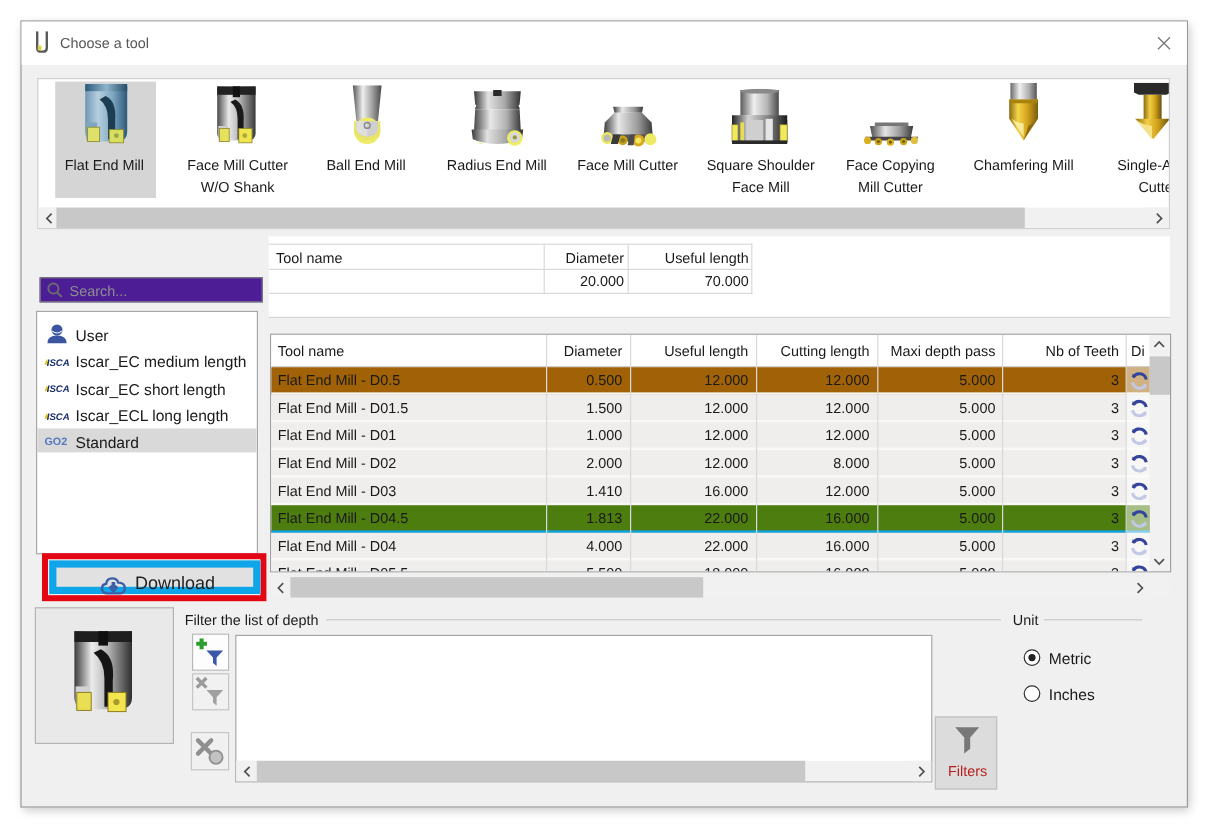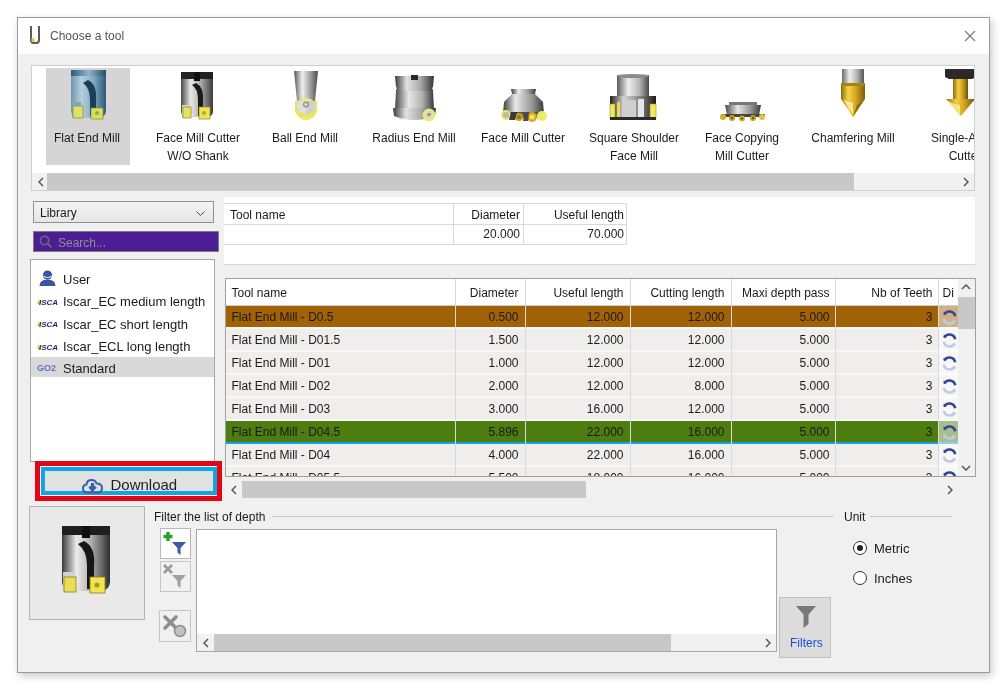--- a/index.html
+++ b/index.html
@@ -234,26 +234,20 @@
         </div>
 <div class="sbthumb" style="left:15px;top:0;width:807px;height:17px"></div>
 <div class="sbbtn" style="left:925px;top:0;width:17px;height:17px">
           <svg width="8" height="10" viewBox="0 0 8 10">
             <path d="M2 1 L6 5 L2 9" stroke="#505050" stroke-width="1.4" fill="none"></path>
           </svg>
         </div>
 </div>
 </div>
 
-<div class="a" id="combo" style="left:15px;top:183px;width:181px;height:22px;background:linear-gradient(#f4f4f4,#e6e6e6);border:1px solid #919191">
-<span class="a" style="left:6px;top:4px">Library</span>
-<svg class="a" style="right:8px;top:9px" width="9" height="5" viewBox="0 0 9 5">
-        <path d="M0.5 0.5 L4.5 4.5 L8.5 0.5" stroke="#4a4a4a" stroke-width="1" fill="none"></path>
-      </svg>
-    </div>
 <div class="a" id="search" style="left:15px;top:213px;width:186px;height:21px;background:#4c1d95;border:1px solid #7c7c7c">
 <svg class="a" style="left:5px;top:3px" width="14" height="14" viewBox="0 0 14 14">
         <circle cx="5.5" cy="5.5" r="4.2" fill="none" stroke="#6a6a72" stroke-width="1.6"></circle>
         <path d="M8.7 8.7 L12.5 12.5" stroke="#6a6a72" stroke-width="1.8"></path>
       </svg>
 <span class="a" style="left:24px;top:4px;color:#8f8f8f">Search...</span>
     </div>
 <div class="a" id="tree" style="left:12px;top:241px;width:185px;height:203px;background:#fff;border:1px solid #a8a8a8;overflow:hidden">
 <div class="a" style="left:0;top:97px;width:183px;height:20px;background:#d9d9d9"></div>
 <svg class="a" style="left:7px;top:9px" width="19" height="19" viewBox="0 0 19 19">
@@ -277,21 +271,21 @@
         <text x="2" y="8" font-size="8" font-weight="bold" font-style="italic" fill="#1a2f6e" font-family="Liberation Sans">ISCAR</text>
       </svg>
 <div class="a" style="left:32px;top:79px;font-size:13px">Iscar_ECL long length</div>
 <svg class="a" style="left:6px;top:102px" width="20" height="11" viewBox="0 0 20 11">
         <text x="0" y="9" font-size="9" font-weight="bold" fill="#5577c0" font-family="Liberation Sans">GO2</text>
       </svg>
 <div class="a" style="left:32px;top:101px;font-size:13px">Standard</div>
 </div>
 
 <div class="a" id="dlred" style="left:17px;top:443px;width:187px;height:40px;border:5px solid #e30613"></div>
-<div class="a" id="dlbtn" style="left:22.5px;top:449px;width:176px;height:28px;background:#e1e1e1;border:4px solid #0ea5e9">
+<div class="a" id="dlbtn" style="left:22.5px;top:449px;width:176px;height:28px;background:#e1e1e1;border:6px solid #0ea5e9">
 <svg class="a" style="left:36px;top:5px" width="23" height="19" viewBox="0 0 23 19">
         <path d="M6.5 16.5 Q2 16.5 2 12.5 Q2 9 5.5 8.5 Q6 4 10.5 4 Q14.5 4 15.5 7.5 Q21 7.5 21 12 Q21 16.5 16.5 16.5 Z" fill="none" stroke="#3d5fa8" stroke-width="2"></path>
         <path d="M11.5 7 L11.5 13 M8.5 10.5 L11.5 14 L14.5 10.5" stroke="#3d5fa8" stroke-width="3" fill="none"></path>
       </svg>
 <span class="a" style="left:66px;top:5px;font-size:15px;color:#1f1f1f">Download</span>
 </div>
 
 <div class="a" id="toppanel" style="left:206px;top:179px;width:751px;height:68px;background:#fff;border-bottom:1px solid #d6d6d6">
 <div class="a" style="left:0;top:6px;width:403px;height:22px;border:1px solid #d9d9d9;border-left:none">
 <span class="a" style="left:6px;top:4px">Tool name</span>
@@ -370,35 +364,35 @@
 <span class="a cell num" style="left:612px;top:4px;width:95px">3</span>
 </div>
 <svg class="a" style="z-index:3;left:716px;top:100px" width="15" height="15" viewBox="0 0 15 15">
         <path d="M13.2 6.2 A 5.9 5.9 0 0 0 2.2 4.6" stroke="#36459c" stroke-width="2.6" fill="none"></path>
         <path d="M2 4.8 L1.6 1.4 L5 3.8 Z" fill="#36459c"></path>
         <path d="M1.8 8.8 A 5.9 5.9 0 0 0 12.8 10.4" stroke="#c3c9e4" stroke-width="2.6" fill="none"></path>
         <path d="M13 10.2 L13.4 13.6 L10 11.2 Z" fill="#c3c9e4"></path>
       </svg>
 <div class="a" style="left:0;top:119px;width:733px;height:23px;background:#efeeec;border-bottom:2px solid #f8f8f7">
 <span class="a" style="left:6px;top:4px">Flat End Mill - D03</span>
-<span class="a cell num" style="left:232px;top:4px;width:61px">3.000</span>
+<span class="a cell num" style="left:232px;top:4px;width:61px">1.410</span>
 <span class="a cell num" style="left:302px;top:4px;width:96px">16.000</span>
 <span class="a cell num" style="left:407px;top:4px;width:92px">12.000</span>
 <span class="a cell num" style="left:508px;top:4px;width:96px">5.000</span>
 <span class="a cell num" style="left:612px;top:4px;width:95px">3</span>
 </div>
 <svg class="a" style="z-index:3;left:716px;top:123px" width="15" height="15" viewBox="0 0 15 15">
         <path d="M13.2 6.2 A 5.9 5.9 0 0 0 2.2 4.6" stroke="#36459c" stroke-width="2.6" fill="none"></path>
         <path d="M2 4.8 L1.6 1.4 L5 3.8 Z" fill="#36459c"></path>
         <path d="M1.8 8.8 A 5.9 5.9 0 0 0 12.8 10.4" stroke="#c3c9e4" stroke-width="2.6" fill="none"></path>
         <path d="M13 10.2 L13.4 13.6 L10 11.2 Z" fill="#c3c9e4"></path>
       </svg>
 <div class="a" style="left:0;top:142px;width:733px;height:23px;background:#4d7c0f;border-bottom:2px solid #0ea5e9">
 <span class="a" style="left:6px;top:4px">Flat End Mill - D04.5</span>
-<span class="a cell num" style="left:232px;top:4px;width:61px">5.896</span>
+<span class="a cell num" style="left:232px;top:4px;width:61px">1.813</span>
 <span class="a cell num" style="left:302px;top:4px;width:96px">22.000</span>
 <span class="a cell num" style="left:407px;top:4px;width:92px">16.000</span>
 <span class="a cell num" style="left:508px;top:4px;width:96px">5.000</span>
 <span class="a cell num" style="left:612px;top:4px;width:95px">3</span>
 </div>
 <svg class="a" style="z-index:3;left:716px;top:146px" width="15" height="15" viewBox="0 0 15 15">
         <path d="M13.2 6.2 A 5.9 5.9 0 0 0 2.2 4.6" stroke="#36459c" stroke-width="2.6" fill="none"></path>
         <path d="M2 4.8 L1.6 1.4 L5 3.8 Z" fill="#36459c"></path>
         <path d="M1.8 8.8 A 5.9 5.9 0 0 0 12.8 10.4" stroke="#c3c9e4" stroke-width="2.6" fill="none"></path>
         <path d="M13 10.2 L13.4 13.6 L10 11.2 Z" fill="#c3c9e4"></path>
@@ -531,16 +525,16 @@
 <div class="a" style="left:835px;top:40px;width:14px;height:14px;border:1px solid #333;border-radius:50%;background:#fff"></div>
 <div class="a" style="left:839px;top:44px;width:6px;height:6px;border-radius:50%;background:#222"></div>
 <span class="a" style="left:856px;top:40px;font-size:13px">Metric</span>
 <div class="a" style="left:835px;top:70px;width:14px;height:14px;border:1px solid #333;border-radius:50%;background:#fff"></div>
 <span class="a" style="left:856px;top:70px;font-size:13px">Inches</span>
 
 <div class="a" style="left:761px;top:96px;width:52px;height:61px;background:#dcdcdc;border:1px solid #c0c0c0">
 <svg class="a" style="left:15px;top:7px" width="22" height="24" viewBox="0 0 22 24">
           <path d="M1 1 L21 1 L13.5 9.5 L13.5 19 L8.5 23 L8.5 9.5 Z" fill="#787878"></path>
         </svg>
-<span class="a" style="left:10px;top:38px;color:#1d4ed8">Filters</span>
+<span class="a" style="left:10px;top:38px;color:#b91c1c">Filters</span>
 </div>
 </div>
 </div>
 
 </body></html>

